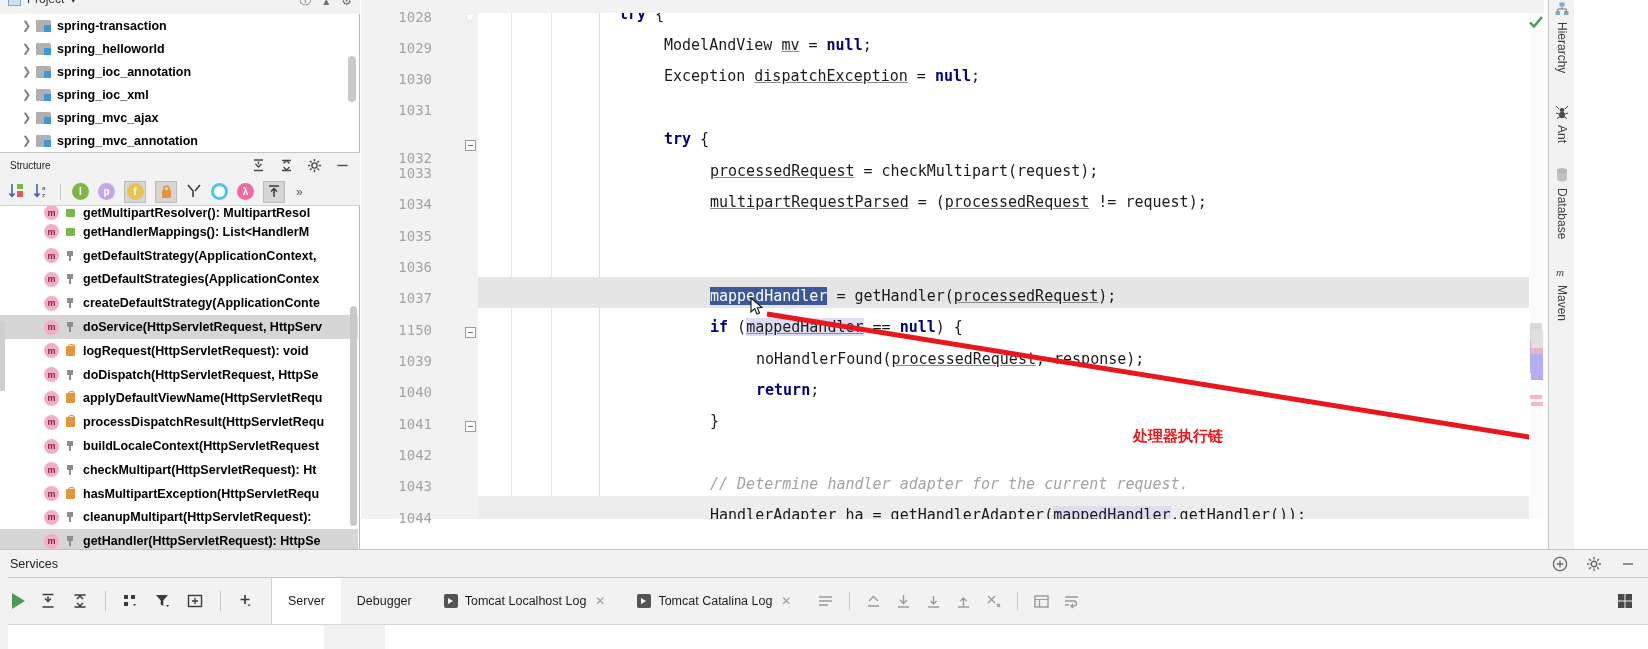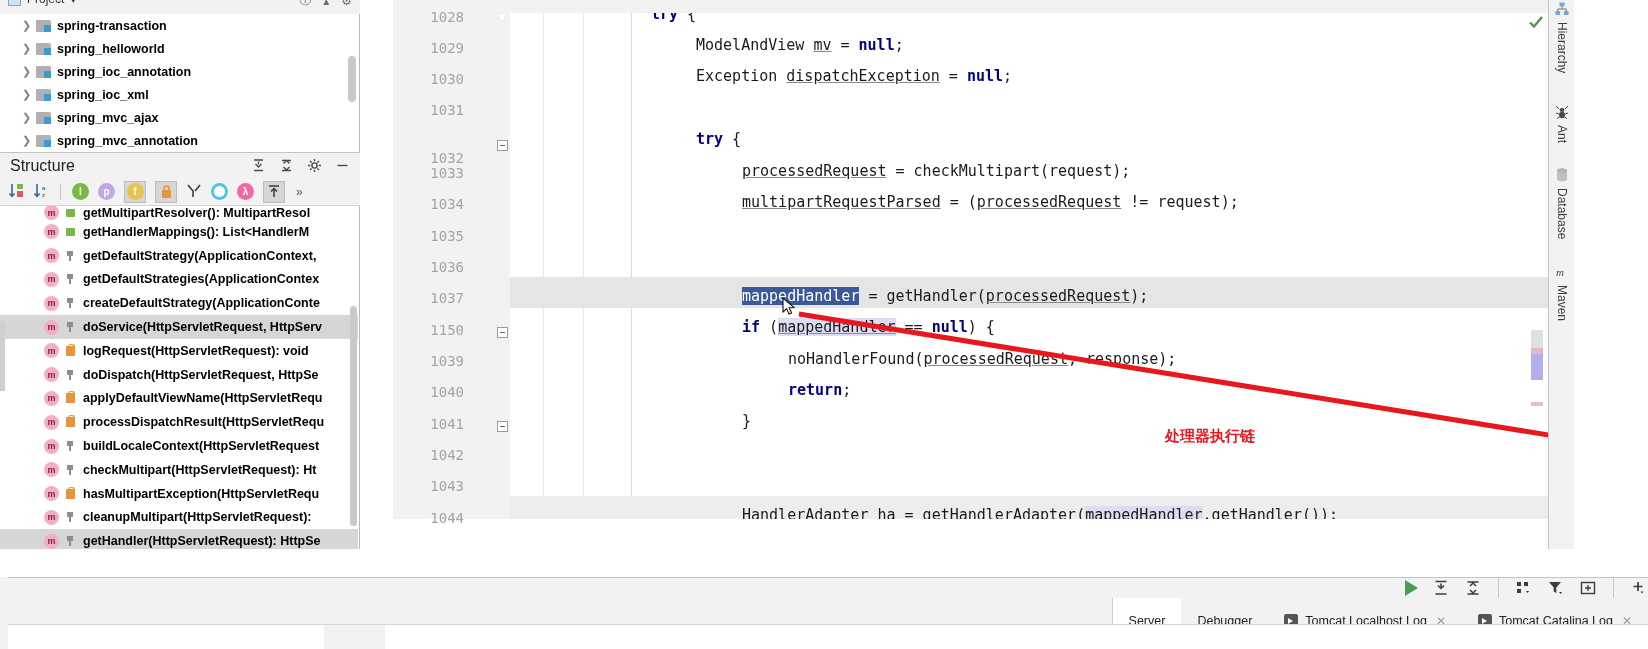--- a/index.html
+++ b/index.html
@@ -72,21 +72,21 @@
     background: #c9c9c9; border-radius: 4px;
   }
 
   
   #structure-header {
     position: absolute; left: 0; top: 152px; width: 360px; height: 26px;
     background: #f2f2f2; border-top: 1px solid #c4c4c4;
     display: flex; align-items: center;
   }
   #structure-header .st-title {
-    margin-left: 10px; font-size: 16px; color: #222;
+    margin-left: 10px; font-size: 10px; color: #222;
   }
   #structure-header .st-tools {
     margin-left: auto; display: flex; align-items: center; gap: 13px;
     margin-right: 10px; color: #555;
   }
   .mini-ic { width: 15px; height: 15px; position: relative; display: inline-block; }
 
   
   #structure-toolbar {
     position: absolute; left: 0; top: 178px; width: 360px; height: 28px;
@@ -160,21 +160,20 @@
   }
   #services-header .svc-title { margin-left: 10px; font-size: 12.5px; color: #222; }
   #services-header .svc-tools {
     margin-left: auto; margin-right: 12px; display: flex; align-items: center; gap: 18px; color: #6a6a6a;
   }
 
   
   #editor-wrap {
     position: absolute; left: 361px; top: 0; width: 1183px; height: 549px;
     background: #fff;
-    margin-left: 32px;
   }
   
   #editor-tabs {
     position: absolute; left: 0; top: 0; width: 1183px; height: 13px;
     background: #f2f2f2; overflow: hidden; display: flex; align-items: flex-end;
   }
 
   
   #gutter {
     position: absolute; left: 0; top: 13px; width: 117px; height: 506px;
@@ -277,21 +276,21 @@
   
   #marker-strip { position: absolute; left: 1529px; top: 330px; width: 14px; height: 80px; }
 
   
   #bottom-panel {
     position: absolute; left: 0; top: 577px; width: 1648px; height: 72px;
     background: #f2f2f2; border-top: 1px solid #c4c4c4;
   }
   #bottom-toolbar {
     position: absolute; left: 0; top: 0; width: 1648px; height: 46px;
-    display: flex; align-items: flex-end; flex-direction: column;
+    display: flex; align-items: center;
   }
   #bt-left {
     display: flex; align-items: center; gap: 14px; padding-left: 12px;
     height: 46px;
   }
   .play-tri {
     width: 0; height: 0; border-left: 13px solid #499c54;
     border-top: 8px solid transparent; border-bottom: 8px solid transparent;
   }
   #bt-tabs {
@@ -619,20 +618,23 @@
       <div class="cline" style="top:358px">
         <span class="ctext" style="left:278px"><span class="kw">return</span><span class="pl">;</span></span>
       </div>
       
       <div class="cline" style="top:389px">
         <span class="ctext" style="left:232px"><span class="pl">}</span></span>
       </div>
       
       <div class="cline" style="top:421px"></div>
       
+      <div class="cline" style="top:452px">
+        <span class="ctext" style="left:232px"><span class="cmt">// Determine handler adapter for the current request.</span></span>
+      </div>
       
       <div class="cline gray-line" style="top:483px">
         <span class="ctext" style="left:232px"><span class="pl">HandlerAdapter ha = getHandlerAdapter(</span><span class="fld lilac">mappedHandler</span><span class="pl">.getHandler());</span></span>
       </div>
 
       
       <svg style="position:absolute;left:272px;top:284px;width:16px;height:20px" viewBox="0 0 16 20">
         <path d="M1 1 L1 15 L4.6 11.6 L7 17 L9.6 16 L7.2 10.8 L12 10.6 Z" fill="#ffffff" stroke="#111" stroke-width="1.1"></path>
       </svg>
 
@@ -708,20 +710,42 @@
 
   <div id="marker-strip">
     <div style="position:absolute;left:2px;top:0;width:12px;height:18px;background:#e0e0e0"></div>
     <div style="position:absolute;left:2px;top:18px;width:12px;height:6px;background:#e7b4d0"></div>
     <div style="position:absolute;left:2px;top:24px;width:12px;height:26px;background:#b5aeee"></div>
     <div style="position:absolute;left:2px;top:72px;width:12px;height:4px;background:#f0b8c8"></div>
   </div>
 
   <div id="far-right"></div>
 
+  <div id="services-header">
+    <span class="svc-title">Services</span>
+    <span class="svc-tools">
+      <span>
+        <svg width="16" height="16" viewBox="0 0 16 16">
+            <circle cx="8" cy="8" r="6.6" stroke="#6a6a6a" stroke-width="1.3" fill="none"></circle>
+            <path d="M8 4.6v6.8M4.6 8h6.8" stroke="#6a6a6a" stroke-width="1.3"></path>
+          </svg>
+      </span>
+      <span>
+        <svg width="16" height="16" viewBox="0 0 16 16">
+            <circle cx="8" cy="8" r="2.8" stroke="#6a6a6a" stroke-width="1.4" fill="none"></circle>
+            <path d="M8 1v2.4M8 12.6V15M1 8h2.4M12.6 8H15M3.1 3.1l1.7 1.7M11.2 11.2l1.7 1.7M12.9 3.1l-1.7 1.7M4.8 11.2l-1.7 1.7" stroke="#6a6a6a" stroke-width="1.4"></path>
+          </svg>
+      </span>
+      <span>
+        <svg width="16" height="16" viewBox="0 0 16 16">
+            <path d="M3 8h10" stroke="#6a6a6a" stroke-width="1.4"></path>
+          </svg>
+      </span>
+    </span>
+  </div>
 
   <div id="bottom-panel">
     <div id="bottom-toolbar">
       <div id="bt-left">
         <span class="play-tri"></span>
         <span>
           <svg width="18" height="18" viewBox="0 0 18 18">
               <path d="M3.5 2.5h11M9 4.5v3.6M6 6.5l3 3 3-3M3.5 15h11" stroke="#3c3c3c" stroke-width="1.5" fill="none"></path>
             </svg>
         </span>

